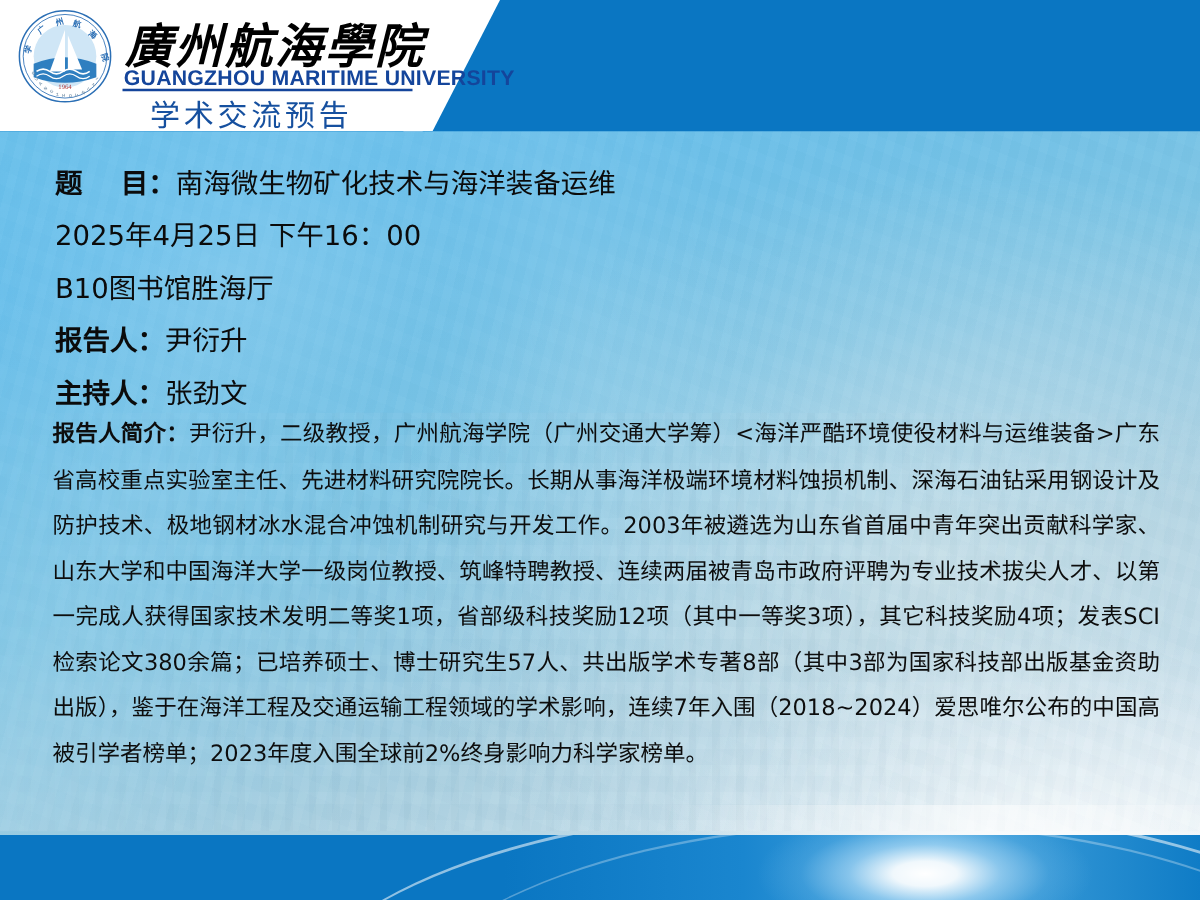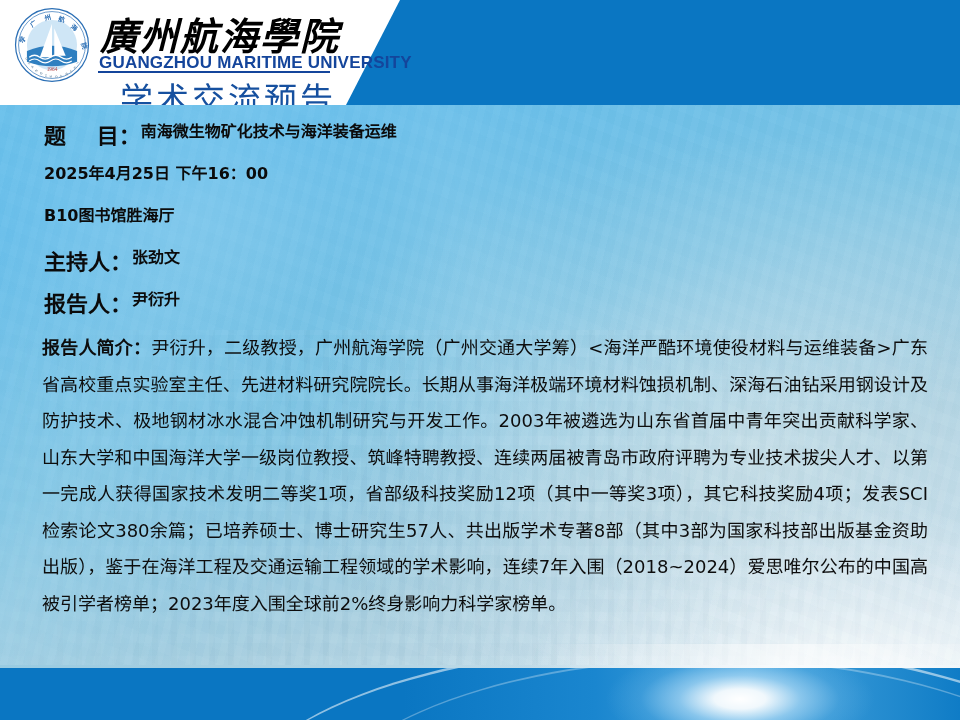--- a/index.html
+++ b/index.html
@@ -55,33 +55,33 @@
     white-space:nowrap;font-style:italic;
   }
   .school-name-en{
     position:absolute;left:99px;top:53px;
     font-size:17px;font-weight:bold;color:#14459b;letter-spacing:.2px;white-space:nowrap;text-align:center;
   }
   .hdr-rule{position:absolute;left:98px;top:71px;width:232px;height:2px;background:#14459b;}
   .sub-title{
     position:absolute;left:120px;top:73px;
     font-family:"DejaVu Sans","Liberation Sans",sans-serif;
-    font-size:33px;color:#16509f;letter-spacing:3px;white-space:nowrap;
+    font-size:24px;color:#16509f;letter-spacing:3px;white-space:nowrap;
   }
 
   
   .info{position:absolute;left:44px;top:118px;width:880px;}
-  .info-row{display:flex;align-items:flex-start;height:42px;}
+  .info-row{display:flex;align-items:flex-end;height:42px;}
   .info-label{
     font-family:"DejaVu Sans","Liberation Sans",sans-serif;
     font-size:22px;font-weight:bold;color:#0b0b0b;white-space:pre;
   }
   .info-value{
     font-family:"DejaVu Sans","Liberation Sans",sans-serif;
-    font-size:16px;font-weight:bold;color:#0b0b0b;white-space:pre;
+    font-size:22px;font-weight:normal;color:#0b0b0b;white-space:pre;
   }
 
   
   .bio{
     position:absolute;left:42px;top:330px;width:886px;
     font-family:"DejaVu Sans","Liberation Sans",sans-serif;
     font-size:18px;color:#0d0d0d;line-height:36.5px;
     text-align:justify;text-justify:inter-character;
   }
   .bio .lead{font-weight:bold;}
@@ -169,26 +169,26 @@
       <span class="info-label">题    目：</span>
       <span class="info-value">南海微生物矿化技术与海洋装备运维</span>
     </div>
     <div class="info-row">
       <span class="info-value">2025年4月25日 下午16：00</span>
     </div>
     <div class="info-row">
       <span class="info-value">B10图书馆胜海厅</span>
     </div>
     <div class="info-row">
+      <span class="info-label">报告人：</span>
+      <span class="info-value">尹衍升</span>
+    </div>
+    <div class="info-row">
       <span class="info-label">主持人：</span>
       <span class="info-value">张劲文</span>
-    </div>
-    <div class="info-row">
-      <span class="info-label">报告人：</span>
-      <span class="info-value">尹衍升</span>
     </div>
   </div>
 
   <div class="bio"><span class="lead">报告人简介：</span><span>尹衍升，二级教授，广州航海学院（广州交通大学筹）&lt;海洋严酷环境使役材料与运维装备&gt;广东省高校重点实验室主任、先进材料研究院院长。长期从事海洋极端环境材料蚀损机制、深海石油钻采用钢设计及防护技术、极地钢材冰水混合冲蚀机制研究与开发工作。2003年被遴选为山东省首届中青年突出贡献科学家、山东大学和中国海洋大学一级岗位教授、筑峰特聘教授、连续两届被青岛市政府评聘为专业技术拔尖人才、以第一完成人获得国家技术发明二等奖1项，省部级科技奖励12项（其中一等奖3项），其它科技奖励4项；发表SCI检索论文380余篇；已培养硕士、博士研究生57人、共出版学术专著8部（其中3部为国家科技部出版基金资助出版），鉴于在海洋工程及交通运输工程领域的学术影响，连续7年入围（2018~2024）爱思唯尔公布的中国高被引学者榜单；2023年度入围全球前2%终身影响力科学家榜单。</span></div>
 
   <div class="bottom-glow-top"></div>
   <div class="bottom-band">
     <div class="bottom-arc"></div>
     <div class="bottom-arc2"></div>
     <div class="bottom-burst"></div>

